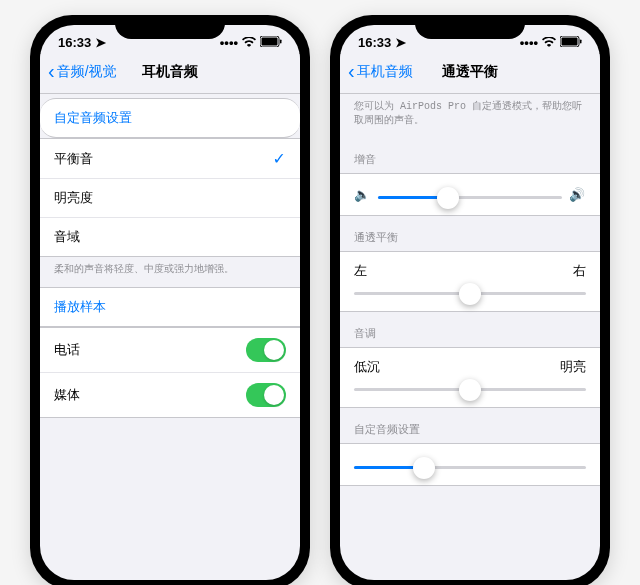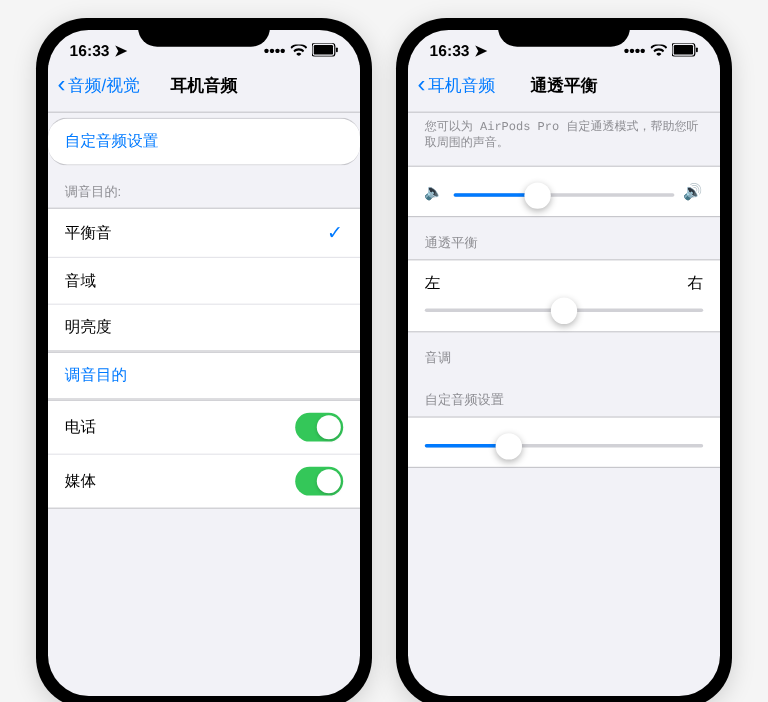--- a/index.html
+++ b/index.html
@@ -69,36 +69,36 @@
         <span>音频/视觉</span>
       </div>
       <div class="nav-title">耳机音频</div>
     </div>
     <div class="content">
       <div class="row-group gap-top">
         <div class="row row-link">
             <span>自定音频设置</span>
           </div>
       </div>
-      <div class="section-label">调音目的:</div>
       <div class="row-group">
         <div class="row">
           <span>平衡音</span>
           <span class="check">✓</span>
         </div>
         <div class="row">
+            <span>明亮度</span>
+          </div>
+        <div class="row">
             <span>音域</span>
           </div>
-        <div class="row">
-            <span>明亮度</span>
-          </div>
       </div>
+      <div class="section-footer">柔和的声音将轻度、中度或强力地增强。</div>
       <div class="row-group">
         <div class="row row-link">
-            <span>调音目的</span>
+            <span>播放样本</span>
           </div>
       </div>
       <div class="row-group">
         <div class="row">
           <span>电话</span>
           <div class="toggle on">
               <div class="toggle-knob"></div>
             </div>
         </div>
         <div class="row">
@@ -140,20 +140,21 @@
     </div>
     <div class="nav-bar">
       <div class="back-btn">
         <span class="back-chevron">‹</span>
         <span>耳机音频</span>
       </div>
       <div class="nav-title">通透平衡</div>
     </div>
     <div class="content">
       <div class="section-footer">您可以为 AirPods Pro 自定通透模式，帮助您听取周围的声音。</div>
+      <div class="section-label">增音</div>
       <div class="slider-row">
         <div class="vol-icons">
           <span class="vol-icon">🔈</span>
           <div class="slider-track" style="flex:1;">
             <div class="slider-fill" style="width:38%;"></div>
             <div class="slider-thumb" style="left:38%;"></div>
           </div>
           <span class="vol-icon">🔊</span>
         </div>
       </div>
@@ -161,20 +162,29 @@
       <div class="slider-row">
         <div class="slider-labels">
           <span>左</span>
           <span>右</span>
         </div>
         <div class="slider-track">
           <div class="slider-thumb" style="left:50%;"></div>
         </div>
       </div>
       <div class="section-label">音调</div>
+      <div class="slider-row">
+        <div class="slider-labels">
+          <span>低沉</span>
+          <span>明亮</span>
+        </div>
+        <div class="slider-track">
+          <div class="slider-thumb" style="left:50%;"></div>
+        </div>
+      </div>
       <div class="section-label">自定音频设置</div>
       <div class="slider-row">
         <div class="slider-track">
           <div class="slider-fill" style="width:30%;"></div>
           <div class="slider-thumb" style="left:30%;"></div>
         </div>
       </div>
 
     </div>
   </div>

